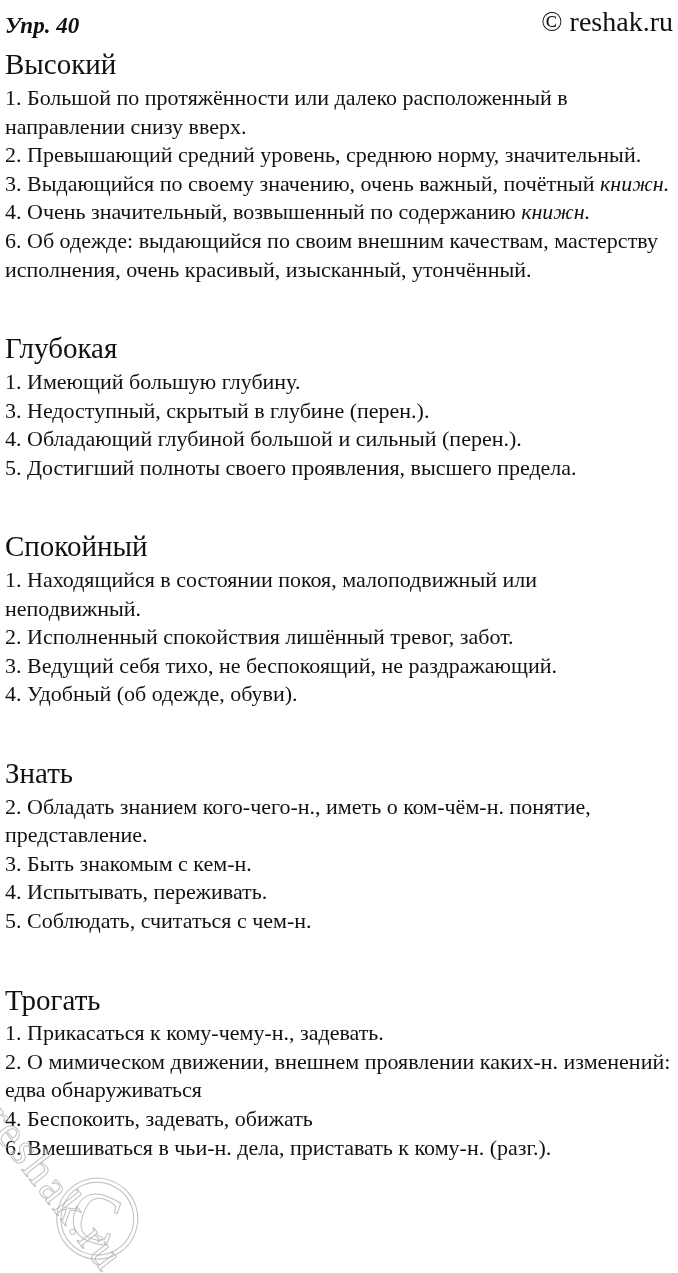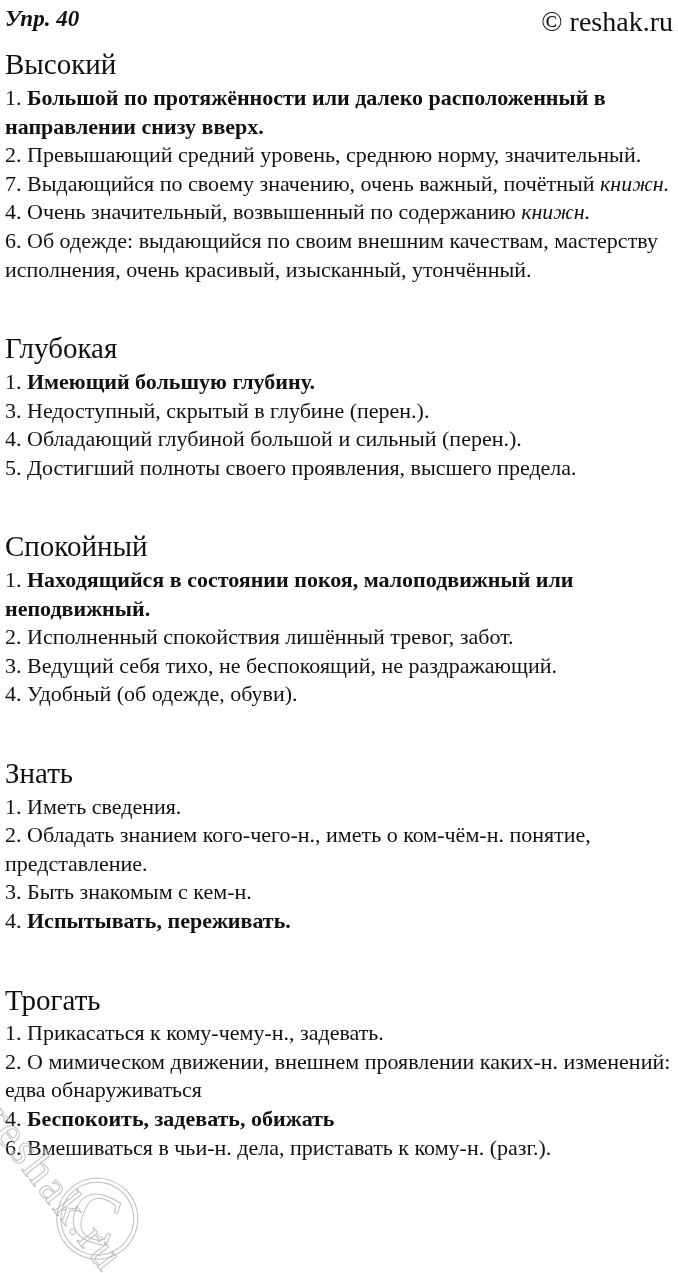--- a/index.html
+++ b/index.html
@@ -12,42 +12,42 @@
     font-family: "Liberation Serif", serif;
     font-size: 22px;
     line-height: 1.3;
     overflow: hidden;
     position: relative;
     padding: 4px 5px 0 5px;
   }
   .page-header {
     display: flex;
     justify-content: space-between;
-    align-items: flex-start;
+    align-items: flex-end;
     margin-bottom: 6px;
   }
   .exercise-title {
     font-weight: bold;
     font-style: italic;
     font-size: 23px;
   }
   .copyright {
     font-size: 28px;
   }
   .section { margin-top: 46px; }
   .section:first-of-type { margin-top: 4px; }
   .section h2 {
     font-size: 29px;
     font-weight: normal;
     line-height: 1.3;
   }
   .section p {
     margin: 0;
   }
-  .b { font-weight: bold; text-align: right; }
+  .b { font-weight: normal; text-align: right; }
   .i { font-style: italic; }
   
   .watermark {
     position: absolute;
     pointer-events: none;
     color: transparent;
     -webkit-text-stroke: 1px #b5b5b5;
     text-stroke: 1px #b5b5b5;
     font-family: "Liberation Serif", serif;
     z-index: 2;
@@ -74,44 +74,44 @@
 <div class="page-header">
   <span class="exercise-title">Упр. 40</span>
   <span class="copyright">© reshak.ru</span>
 </div>
 
 <div id="sections-root">
     <section class="section">
       <h2>Высокий</h2>
       <p><span>1. </span><span class="b">Большой по протяжённости или далеко расположенный в направлении снизу вверх.</span></p>
       <p><span>2. Превышающий средний уровень, среднюю норму, значительный.</span></p>
-      <p><span>7. Выдающийся по своему значению, очень важный, почётный </span><span class="i">книжн.</span></p>
+      <p><span>3. Выдающийся по своему значению, очень важный, почётный </span><span class="i">книжн.</span></p>
       <p><span>4. Очень значительный, возвышенный по содержанию </span><span class="i">книжн.</span></p>
       <p><span>6. Об одежде: выдающийся по своим внешним качествам, мастерству исполнения, очень красивый, изысканный, утончённый.</span></p>
     </section>
     <section class="section">
       <h2>Глубокая</h2>
       <p><span>1. </span><span class="b">Имеющий большую глубину.</span></p>
       <p><span>3. Недоступный, скрытый в глубине (перен.).</span></p>
       <p><span>4. Обладающий глубиной большой и сильный (перен.).</span></p>
       <p><span>5. Достигший полноты своего проявления, высшего предела.</span></p>
     </section>
     <section class="section">
       <h2>Спокойный</h2>
       <p><span>1. </span><span class="b">Находящийся в состоянии покоя, малоподвижный или неподвижный.</span></p>
       <p><span>2. Исполненный спокойствия лишённый тревог, забот.</span></p>
       <p><span>3. Ведущий себя тихо, не беспокоящий, не раздражающий.</span></p>
       <p><span>4. Удобный (об одежде, обуви).</span></p>
     </section>
     <section class="section">
       <h2>Знать</h2>
-      <p><span>1. Иметь сведения.</span></p>
       <p><span>2. Обладать знанием кого-чего-н., иметь о ком-чём-н. понятие, представление.</span></p>
       <p><span>3. Быть знакомым с кем-н.</span></p>
       <p><span>4. </span><span class="b">Испытывать, переживать.</span></p>
+      <p><span>5. Соблюдать, считаться с чем-н.</span></p>
     </section>
     <section class="section">
       <h2>Трогать</h2>
       <p><span>1. Прикасаться к кому-чему-н., задевать.</span></p>
       <p><span>2. О мимическом движении, внешнем проявлении каких-н. изменений: едва обнаруживаться</span></p>
       <p><span>4. </span><span class="b">Беспокоить, задевать, обижать</span></p>
       <p><span>6. Вмешиваться в чьи-н. дела, приставать к кому-н. (разг.).</span></p>
     </section>
   </div>
 

